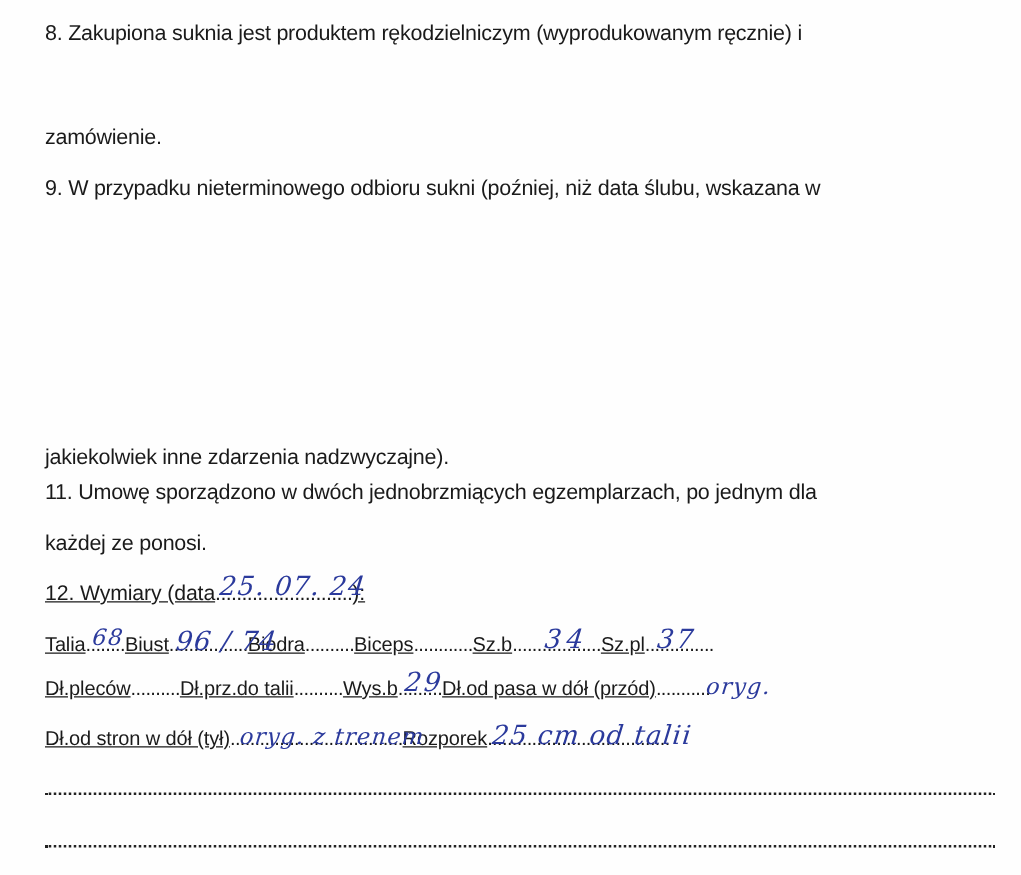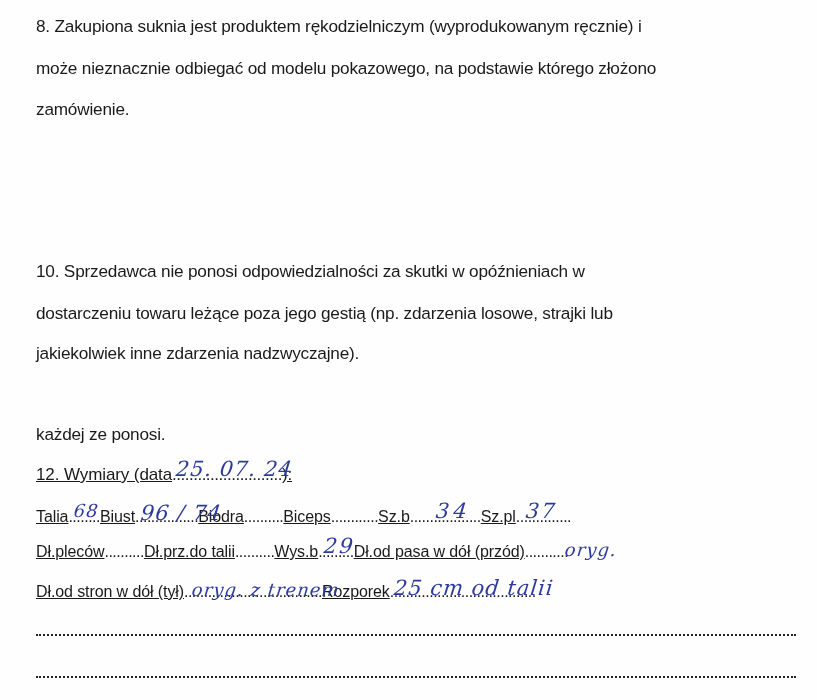--- a/index.html
+++ b/index.html
@@ -67,28 +67,27 @@
     height: 2px;
     border-bottom: 2px dotted #222;
   }
 </style>
 </head>
 <body>
 
 <div class="page">
 
   <div class="line" style="top:15px">8. Zakupiona suknia jest produktem rękodzielniczym (wyprodukowanym ręcznie) i</div>
-  <div class="line" style="top:57px">może nieznacznie odbiegać od modelu pokazowego, na podstawie którego złożono</div>
   <div class="line" style="top:98px">zamówienie.</div>
 
+  <div class="line" style="top:139px">9. W przypadku nieterminowego odbioru sukni (poźniej, niż data ślubu, wskazana w</div>
 
-  <div class="line" style="top:260px">10. Sprzedawca nie ponosi odpowiedzialności za skutki w opóźnieniach w</div>
-  <div class="line" style="top:302px">dostarczeniu towaru leżące poza jego gestią (np. zdarzenia losowe, strajki lub</div>
-  <div class="line" style="top:342px">jakiekolwiek inne zdarzenia nadzwyczajne).</div>
+  <div class="line" style="top:354px">jakiekolwiek inne zdarzenia nadzwyczajne).</div>
 
+  <div class="line" style="top:382px">11. Umowę sporządzono w dwóch jednobrzmiących egzemplarzach, po jednym dla</div>
   <div class="line" style="top:423px">każdej ze ponosi.</div>
 
   <div class="form-line" style="top:464px; font-size:17px;">
     <span>12. Wymiary (data</span><span class="field"><span class="dots">..........................</span><span class="hand" style="left:4px">25. 07. 24</span></span><span>):</span>
   </div>
 
   <div class="form-line" style="top:506px">
     <span>Talia</span><span class="field"><span class="dots">........</span><span class="hand small" style="left:6px">68</span></span><span>Biust</span><span class="field"><span class="dots">................</span><span class="hand" style="left:6px; bottom:4px">96 / 74</span></span><span>Biodra</span><span class="field"><span class="dots">..........</span></span><span>Biceps</span><span class="field"><span class="dots">............</span></span><span>Sz.b</span><span class="field"><span class="dots">..................</span><span class="hand" style="left:26px; letter-spacing:4px">34</span></span><span>Sz.pl</span><span class="field"><span class="dots">..............</span><span class="hand" style="left:10px; letter-spacing:2px">37</span></span>
   </div>
 

